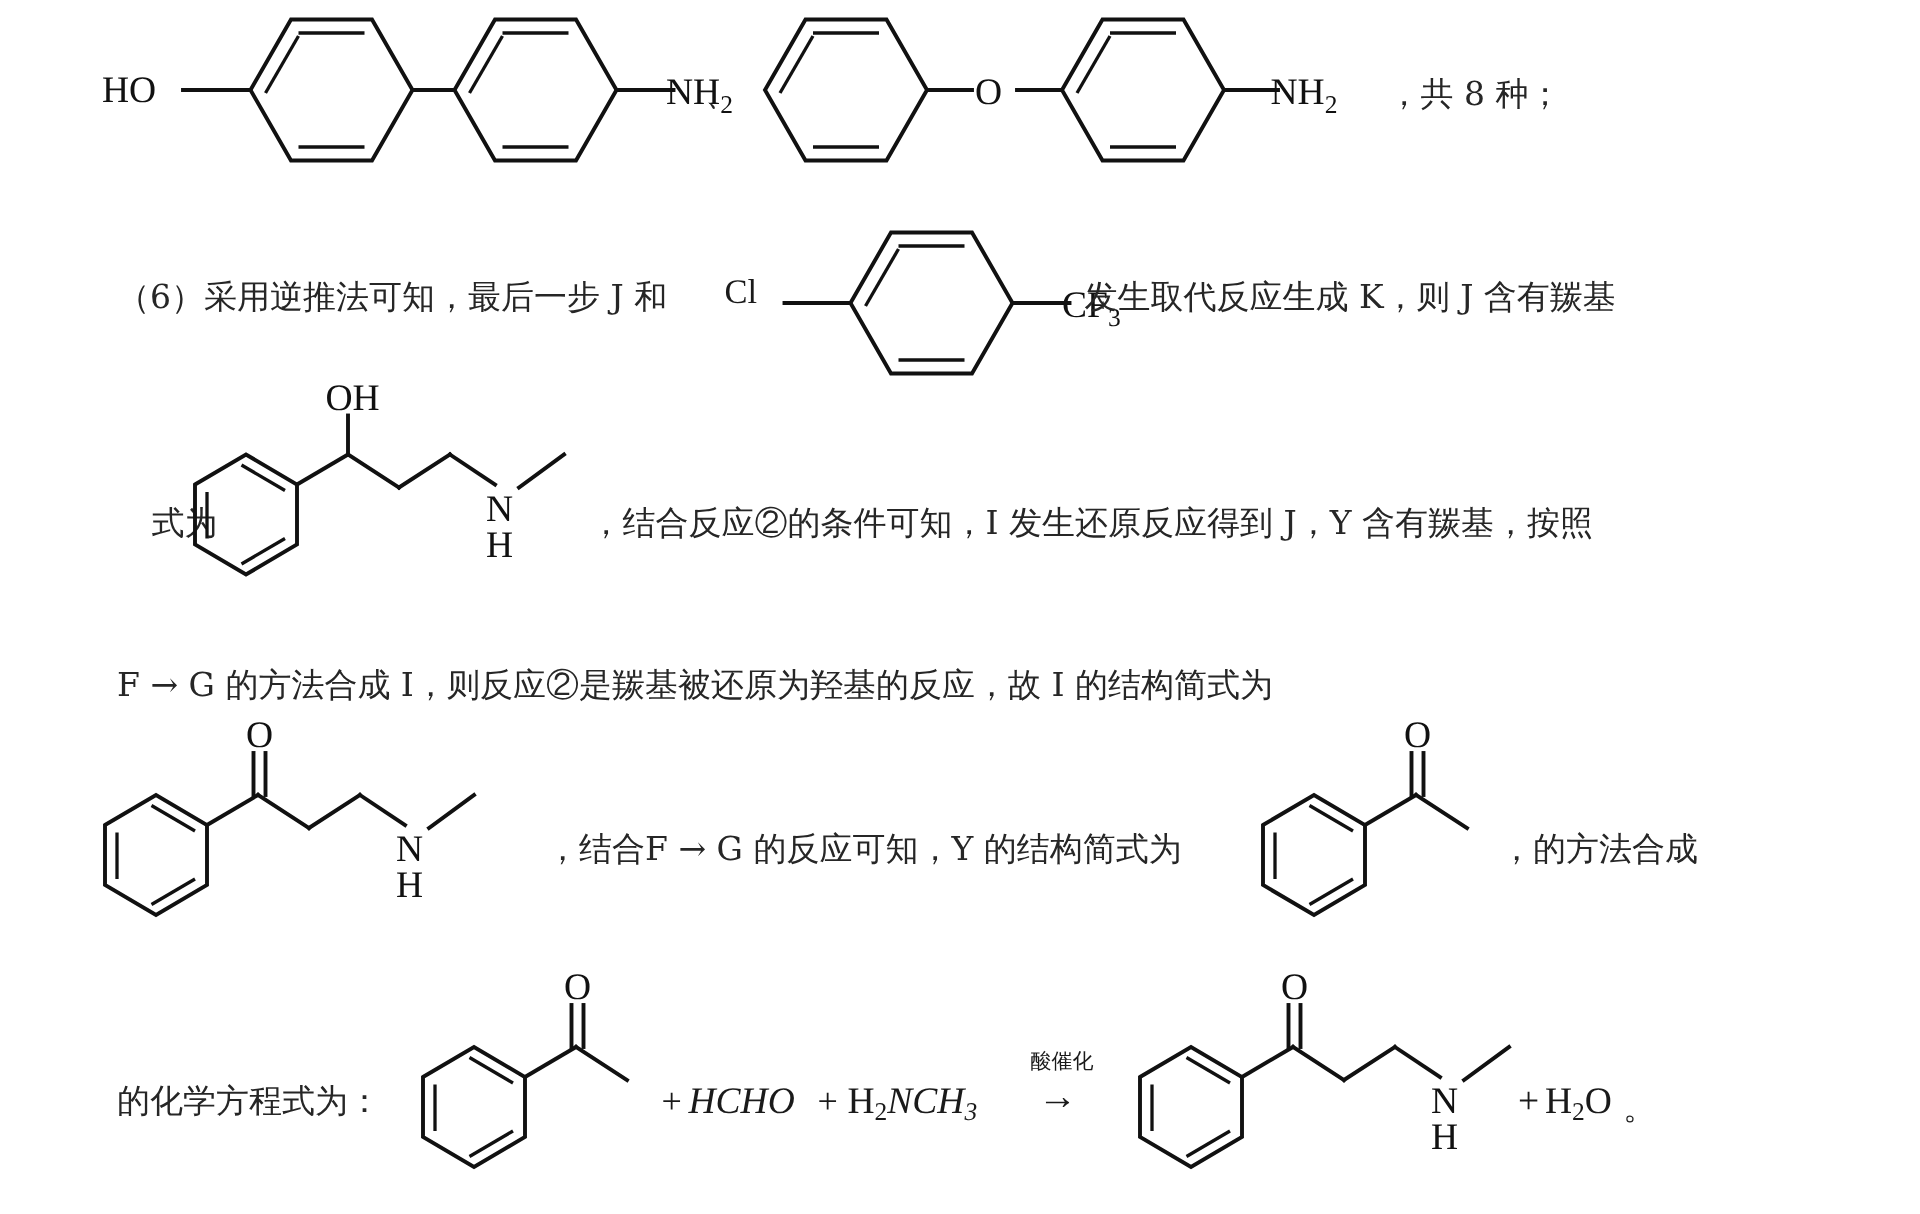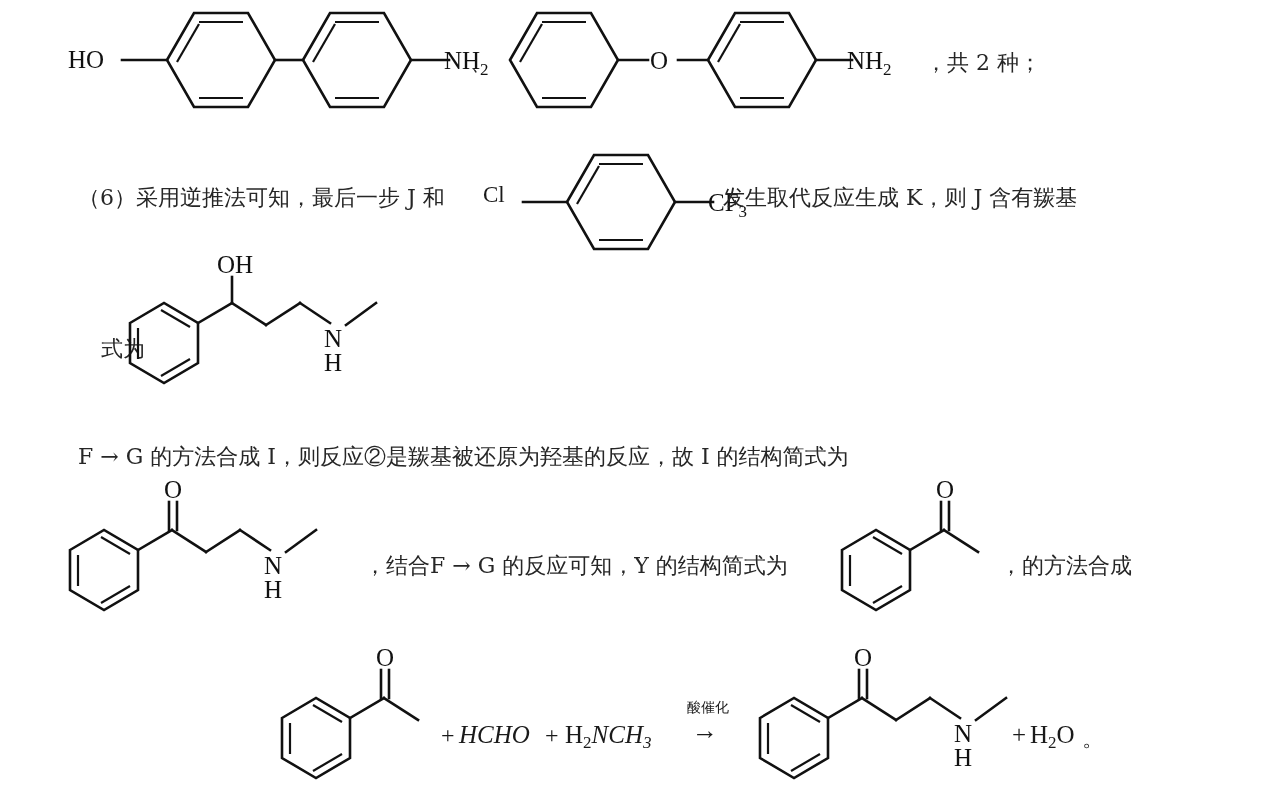--- a/index.html
+++ b/index.html
@@ -113,21 +113,21 @@
       <polygon class="bond" points="208,60 235,13 289,13 316,60 289,107 235,107"></polygon>
       <line class="bond-thin" x1="240" y1="22" x2="284" y2="22"></line>
       <line class="bond-thin" x1="240" y1="98" x2="284" y2="98"></line>
       <line class="bond-thin" x1="218" y1="62" x2="240" y2="24"></line>
 
       <line class="bond" x1="316" y1="60" x2="352" y2="60"></line>
       <text class="atomlbl" x="347" y="69"><tspan>NH</tspan><tspan dy="6" font-size="17">2</tspan></text>
     </svg>
   </div>
 
-  <div class="abs txt-cn" style="left:925px; top:48px;">，共 2 种；</div>
+  <div class="abs txt-cn" style="left:925px; top:48px;">，共 8 种；</div>
 
   <div class="abs txt-cn" style="left:78px; top:183px;">（6）采用逆推法可知，最后一步 J 和</div>
 
   <div class="struct" style="left:515px; top:145px;">
     <svg width="270" height="115" viewBox="0 0 270 115">
 
       <line class="bond" x1="8" y1="57" x2="52" y2="57"></line>
 
       <polygon class="bond" points="52,57 79,10 133,10 160,57 133,104 79,104"></polygon>
       <line class="bond-thin" x1="84" y1="19" x2="128" y2="19"></line>
@@ -161,20 +161,21 @@
       <line class="bond" x1="148" y1="50" x2="182" y2="28"></line>
       <line class="bond" x1="182" y1="28" x2="212" y2="48"></line>
 
       <text class="atomlbl" x="206" y="72">N</text>
       <text class="atomlbl" x="206" y="96">H</text>
 
       <line class="bond" x1="228" y1="50" x2="258" y2="28"></line>
     </svg>
   </div>
 
+  <div class="abs txt-cn" style="left:393px; top:334px;">，结合反应②的条件可知，I 发生还原反应得到 J，Y 含有羰基，按照</div>
 
   <div class="abs txt-cn" style="left:78px; top:442px;">F → G 的方法合成 I，则反应②是羰基被还原为羟基的反应，故 I 的结构简式为</div>
 
   <div class="struct" style="left:60px; top:492px;">
     <svg width="300" height="130" viewBox="0 0 300 130">
 
       <polygon class="bond" points="10,58 44,38 78,58 78,98 44,118 10,98"></polygon>
       <line class="bond-thin" x1="18" y1="63" x2="18" y2="94"></line>
       <line class="bond-thin" x1="41" y1="111" x2="70" y2="94"></line>
       <line class="bond-thin" x1="41" y1="45" x2="70" y2="62"></line>
@@ -205,20 +206,21 @@
       <line class="bond" x1="78" y1="58" x2="112" y2="38"></line>
       <line class="bond" x1="109" y1="38" x2="109" y2="10"></line>
       <line class="bond" x1="117" y1="38" x2="117" y2="10"></line>
       <text class="atomlbl" x="104" y="6">O</text>
       <line class="bond" x1="112" y1="38" x2="146" y2="60"></line>
     </svg>
   </div>
 
   <div class="abs txt-cn" style="left:1000px; top:551px;">，的方法合成</div>
 
+  <div class="abs txt-cn" style="left:78px; top:719px;">的化学方程式为：</div>
 
   <div class="struct" style="left:272px; top:660px;">
     <svg width="200" height="130" viewBox="0 0 200 130">
       <polygon class="bond" points="10,58 44,38 78,58 78,98 44,118 10,98"></polygon>
       <line class="bond-thin" x1="18" y1="63" x2="18" y2="94"></line>
       <line class="bond-thin" x1="41" y1="111" x2="70" y2="94"></line>
       <line class="bond-thin" x1="41" y1="45" x2="70" y2="62"></line>
       <line class="bond" x1="78" y1="58" x2="112" y2="38"></line>
       <line class="bond" x1="109" y1="38" x2="109" y2="10"></line>
       <line class="bond" x1="117" y1="38" x2="117" y2="10"></line>

